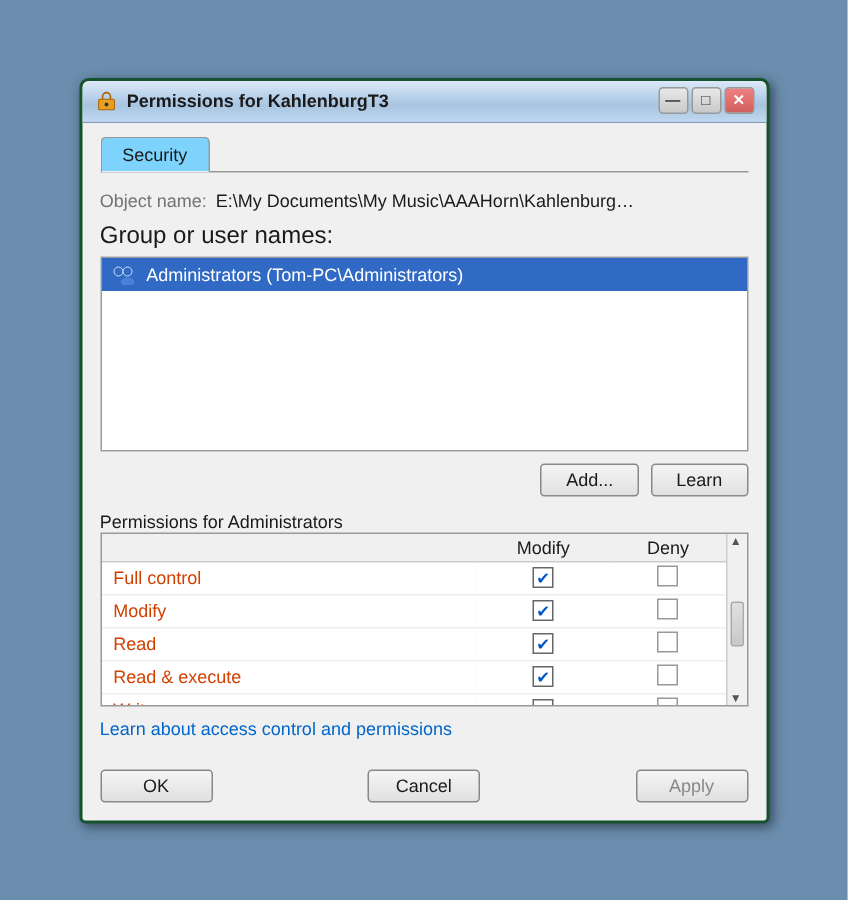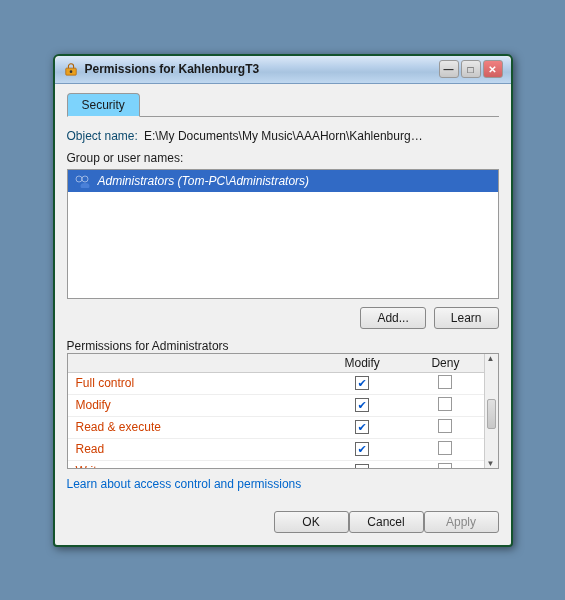--- a/index.html
+++ b/index.html
@@ -108,57 +108,56 @@
       z-index: 1;
     }
 
     .row {
       display: flex;
       align-items: baseline;
       margin-bottom: 8px;
     }
 
     .label {
-      color: #0c4a6e;
+      color: #737373;
       white-space: nowrap;
       margin-right: 6px;
       font-size: 12px;
     }
 
     .object-name-value {
       color: #1a1a1a;
       font-size: 12px;
       overflow: hidden;
       text-overflow: ellipsis;
       white-space: nowrap;
       max-width: 280px;
     }
 
     .section-label {
-      font-size: 12px;
+      font-size: 16px;
       color: #1a1a1a;
       margin-bottom: 4px;
     }
 
     .user-list-container {
       border: 1px solid #999;
       background: white;
       height: 130px;
       overflow-y: auto;
       margin-bottom: 8px;
     }
 
     .user-list-item {
       padding: 4px 6px;
       display: flex;
       align-items: center;
       gap: 6px;
       cursor: pointer;
       font-size: 12px;
-      font-style: italic;
     }
 
     .user-list-item.selected {
       background: #316ac5;
       color: white;
     }
 
     .user-icon {
       display: flex;
       align-items: center;
@@ -285,21 +284,21 @@
     .learn-link {
       color: #0066cc;
       cursor: pointer;
       font-size: 12px;
       margin-bottom: 12px;
       display: inline-block;
     }
 
     .bottom-buttons {
       display: flex;
-      justify-content: flex-end;
+      justify-content: space-between;
       gap: 0;
       padding-top: 8px;
     }
 
     .btn-ok {
       min-width: 75px;
     }
 
     .btn-cancel {
       min-width: 75px;
@@ -404,26 +403,26 @@
                 <td class="perm-name">Full control</td>
                 <td class="check-cell"><div class="checkbox-checked">✔</div></td>
                 <td class="check-cell"><div class="checkbox-unchecked"></div></td>
               </tr>
               <tr>
                 <td class="perm-name">Modify</td>
                 <td class="check-cell"><div class="checkbox-checked">✔</div></td>
                 <td class="check-cell"><div class="checkbox-unchecked"></div></td>
               </tr>
               <tr>
-                <td class="perm-name">Read &amp; execute</td>
+                <td class="perm-name">Read</td>
                 <td class="check-cell"><div class="checkbox-checked">✔</div></td>
                 <td class="check-cell"><div class="checkbox-unchecked"></div></td>
               </tr>
               <tr>
-                <td class="perm-name">Read</td>
+                <td class="perm-name">Read &amp; execute</td>
                 <td class="check-cell"><div class="checkbox-checked">✔</div></td>
                 <td class="check-cell"><div class="checkbox-unchecked"></div></td>
               </tr>
               <tr>
                 <td class="perm-name">Write</td>
                 <td class="check-cell"><div class="checkbox-checked">✔</div></td>
                 <td class="check-cell"><div class="checkbox-unchecked"></div></td>
               </tr>
             </tbody>
         </table>

